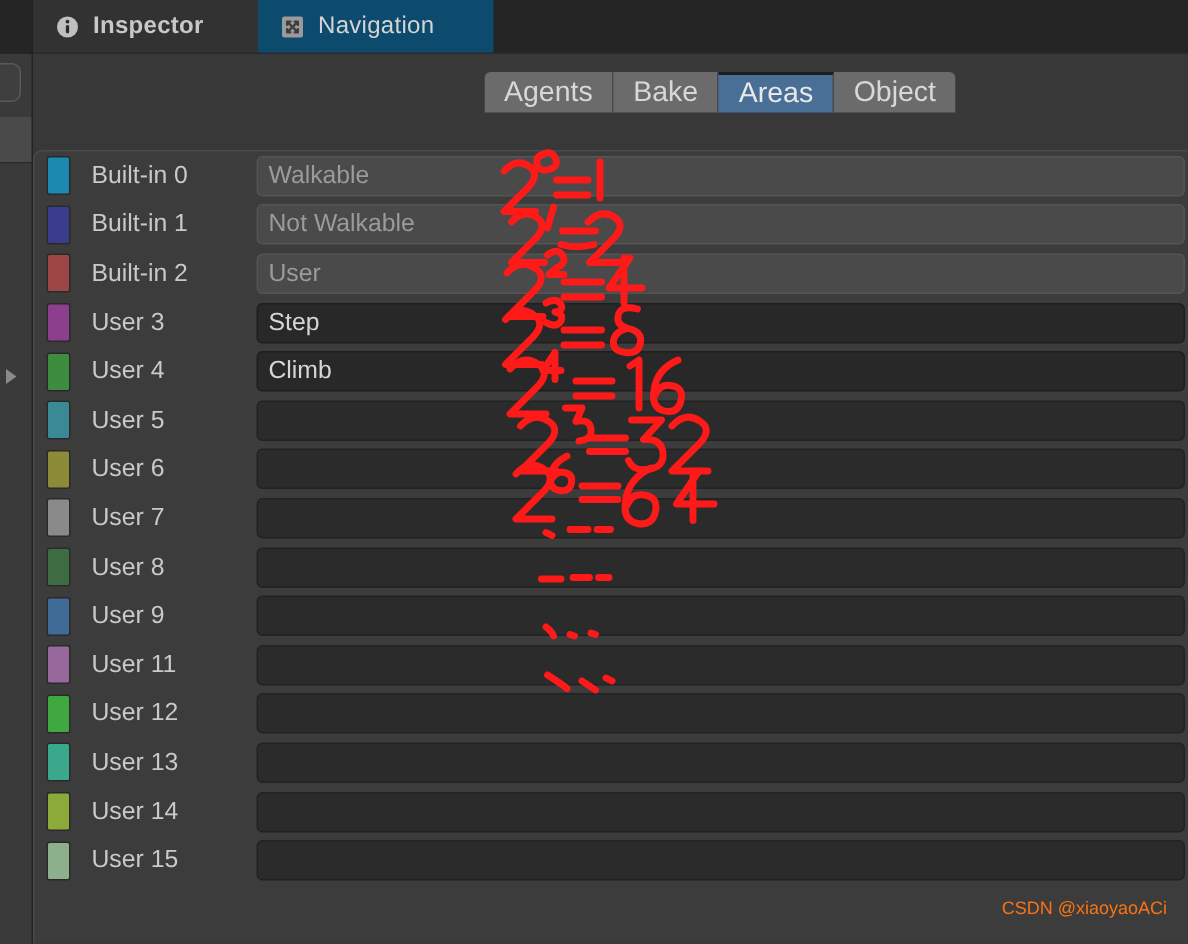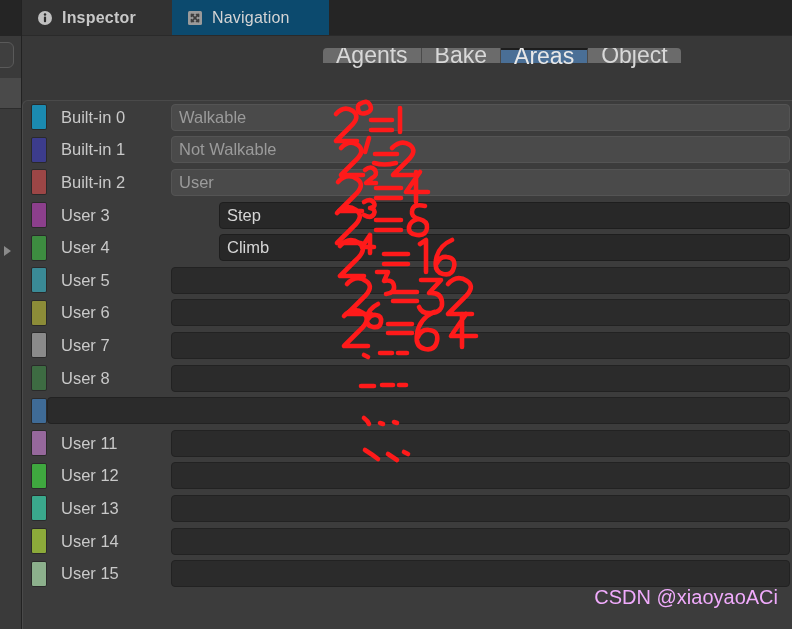--- a/index.html
+++ b/index.html
@@ -29,50 +29,50 @@
   .tab-inspector { left: 0; width: 150px; background: #323232; font-weight: bold; }
   .tab-navigation { left: 150px; width: 157px; background: #0c4a6e; }
   .tab-label { font-size: 16px; color: #c8c8c8; letter-spacing: .2px; white-space: nowrap; }
   .tab-navigation .tab-label { color: #d4d4d4; }
   .tab-icon { width: 16px; height: 16px; flex: 0 0 16px; position: relative; }
   .tabbar-under { position: absolute; left: 22px; top: 35px; width: 770px; height: 1px; background: #2a2a2a; }
 
   
   .toolbar { position: absolute; left: 323px; top: 48px; height: 33px; display: flex;
     border-radius: 4px; overflow: hidden; }
-  .tbtn { height: 15px; display: flex; align-items: center; justify-content: center;
-    padding: 0 13px; font-size: 23px; color: #d8d8d8; background: #6b6b6b;
+  .tbtn { height: 27px; display: flex; align-items: center; justify-content: center;
+    padding: 0 13px; font-size: 19px; color: #d8d8d8; background: #6b6b6b;
     border-right: 1px solid #4a4a4a; cursor: pointer; white-space: nowrap; }
   .tbtn:last-child { border-right: none; }
   .tbtn.active { background: #4a6f96; color: #e8e8e8; border-top: 2px solid #1d1d1d; }
 
   
   .panel { position: absolute; left: 22px; top: 100px; width: 770px; height: 529px;
     background: #3c3c3c; border-top-left-radius: 6px; border-left: 1px solid #4a4a4a;
     border-top: 1px solid #4a4a4a; overflow: hidden; }
 
   .row { position: relative; height: 32.6px; display: flex; align-items: center; }
   .swatch { width: 16px; height: 26px; margin-left: 8px; flex: 0 0 16px;
     border: 1px solid #2a2a2a; border-radius: 2px; cursor: pointer; }
   .area-name { width: 124px; flex: 0 0 124px; padding-left: 14px;
     font-size: 16.5px; color: #c9c9c9; white-space: nowrap; }
   .field { position: relative; flex: 1 1 auto; height: 27px; margin-right: 2px;
     border-radius: 4px; display: flex; align-items: center; padding: 0 7px;
     font-size: 16.5px; overflow: hidden; }
   .field.ro { background: #4a4a4a; color: #9b9b9b; border: 1px solid #545454; }
-  .field.rw { background: #282828; color: #d6d6d6; border: 1px solid #1e1e1e; cursor: text; margin-left: 48px; }
+  .field.rw { background: #282828; color: #d6d6d6; border: 1px solid #1e1e1e; cursor: text; }
   .field.empty { background: #2b2b2b; color: #d6d6d6; border: 1px solid #222; cursor: text; }
 
   
   .ink { position: absolute; left: 0; top: 0; width: 792px; height: 629px;
     pointer-events: none; }
 
   
-  .watermark { position: absolute; right: 14px; top: 586px; font-size: 20px;
-    color: #f0abfc; white-space: nowrap; }
+  .watermark { position: absolute; right: 14px; top: 598px; font-size: 12px;
+    color: #f97316; white-space: nowrap; }
 </style>
 </head>
 <body>
 
 <div id="root">
 
   <div class="left-strip">
     <div class="left-strip-tabbar"></div>
     <div class="left-strip-chip"></div>
     <div class="left-strip-sel"></div>
@@ -155,20 +155,21 @@
         <div class="area-name">User 7</div>
         <div class="field empty"></div>
       </div>
       <div class="row">
         <div class="swatch" style="background: rgb(61, 107, 66);"></div>
         <div class="area-name">User 8</div>
         <div class="field empty"></div>
       </div>
       <div class="row">
         <div class="swatch" style="background: rgb(63, 107, 150);"></div>
+        <div class="area-name">User 9</div>
         <div class="field empty"></div>
       </div>
       <div class="row">
         <div class="swatch" style="background: rgb(150, 104, 156);"></div>
         <div class="area-name">User 11</div>
         <div class="field empty"></div>
       </div>
       <div class="row">
         <div class="swatch" style="background: rgb(63, 168, 63);"></div>
         <div class="area-name">User 12</div>

